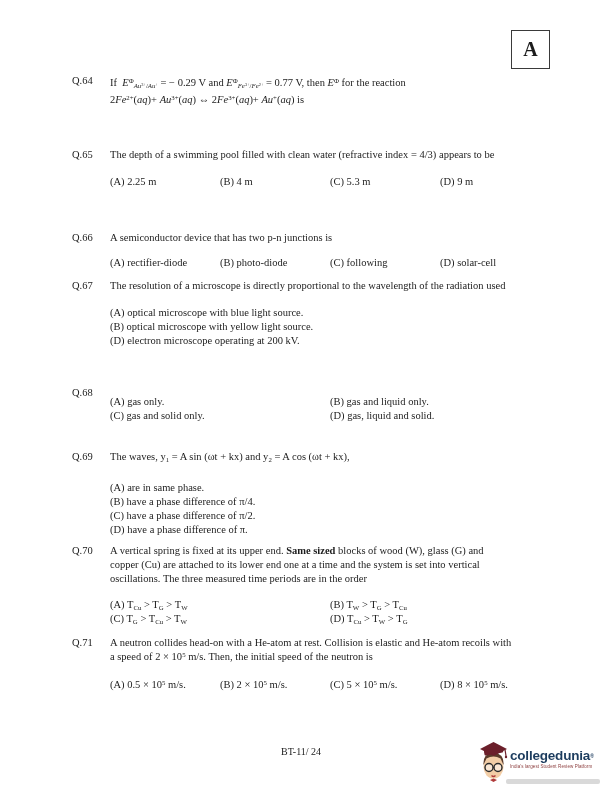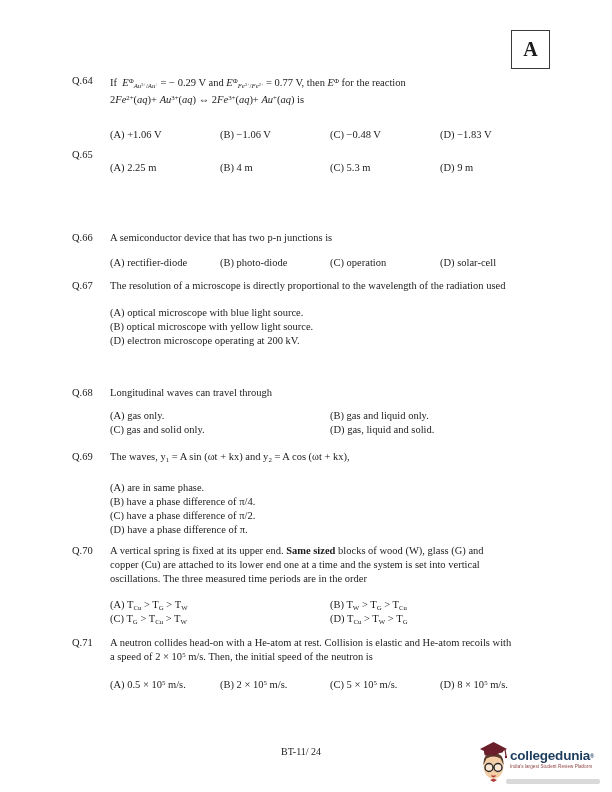--- a/index.html
+++ b/index.html
@@ -42,51 +42,50 @@
   <div class="version-box">
     <span>A</span>
   </div>
 
   <div id="questions">
       <div class="question" style="top: 74px;">
         <span class="qnum">Q.64</span>
         <div class="qbody">
           <div class="qline" style="line-height: 17px;">If&nbsp;&nbsp;<i>E</i><sup>Φ</sup><sub><i>Au</i><sup>3+</sup>/<i>Au</i><sup>+</sup></sub> = − 0.29 V and <i>E</i><sup>Φ</sup><sub><i>Fe</i><sup>3+</sup>/<i>Fe</i><sup>2+</sup></sub> = 0.77 V, then <i>E</i><sup>Φ</sup> for the reaction</div>
           <div class="qline" style="line-height: 17px;">2<i>Fe</i><sup>2+</sup>(<i>aq</i>)+ <i>Au</i><sup>3+</sup>(<i>aq</i>) ⇔ 2<i>Fe</i><sup>3+</sup>(<i>aq</i>)+ <i>Au</i><sup>+</sup>(<i>aq</i>) is</div>
-          <div class="options row4" style="margin-top: 20px;"><span class="opt">(A) +1.06 V</span><span class="opt">(B) −1.06 V</span><span class="opt">(C) −0.48 V</span><span class="opt">(D) −1.83 V</span></div>
         </div>
       </div>
       <div class="question" style="top: 148px;">
         <span class="qnum">Q.65</span>
         <div class="qbody">
+          <div class="qline">The depth of a swimming pool filled with clean water (refractive index = 4/3) appears to be</div>
           <div class="options row4" style="margin-top: 13px;"><span class="opt">(A) 2.25 m</span><span class="opt">(B) 4 m</span><span class="opt">(C) 5.3 m</span><span class="opt">(D) 9 m</span></div>
         </div>
       </div>
       <div class="question" style="top: 231px;">
         <span class="qnum">Q.66</span>
         <div class="qbody">
           <div class="qline">A semiconductor device that has two p-n junctions is</div>
-          <div class="options row4" style="margin-top: 11px;"><span class="opt">(A) rectifier-diode</span><span class="opt">(B) photo-diode</span><span class="opt">(C) operation</span><span class="opt">(D) solar-cell</span></div>
+          <div class="options row4" style="margin-top: 11px;"><span class="opt">(A) rectifier-diode</span><span class="opt">(B) photo-diode</span><span class="opt">(C) following</span><span class="opt">(D) solar-cell</span></div>
         </div>
       </div>
       <div class="question" style="top: 279px;">
         <span class="qnum">Q.67</span>
         <div class="qbody">
           <div class="qline">The resolution of a microscope is directly proportional to the wavelength of the radiation used</div>
           <div class="options list" style="margin-top: 13px;">
             <div class="opt">(A) optical microscope with blue light source.</div>
             <div class="opt">(B) optical microscope with yellow light source.</div>
             <div class="opt">(D) electron microscope operating at 200 kV.</div>
           </div>
         </div>
       </div>
       <div class="question" style="top: 386px;">
         <span class="qnum">Q.68</span>
         <div class="qbody">
-          <div class="qline">Longitudinal waves can travel through</div>
           <div class="options grid2" style="margin-top: 9px;">
             <span class="opt">(A) gas only.</span>
             <span class="opt">(B) gas and liquid only.</span>
             <span class="opt">(C) gas and solid only.</span>
             <span class="opt">(D) gas, liquid and solid.</span>
           </div>
         </div>
       </div>
       <div class="question" style="top: 450px;">
         <span class="qnum">Q.69</span>

